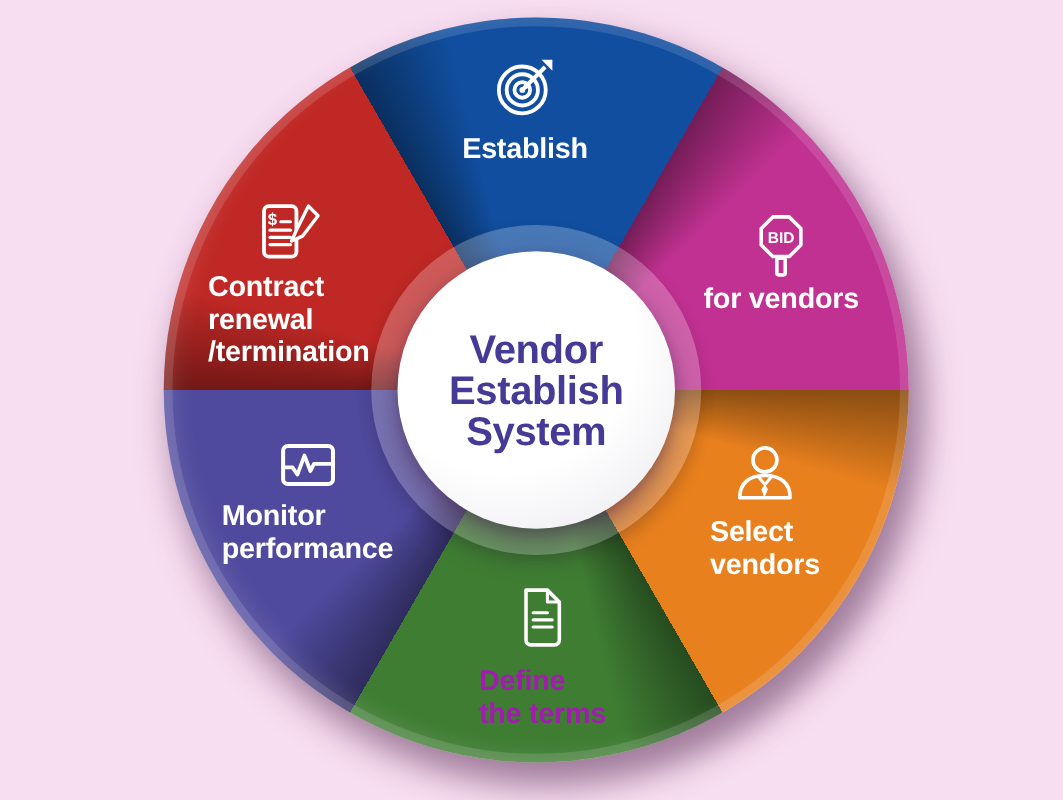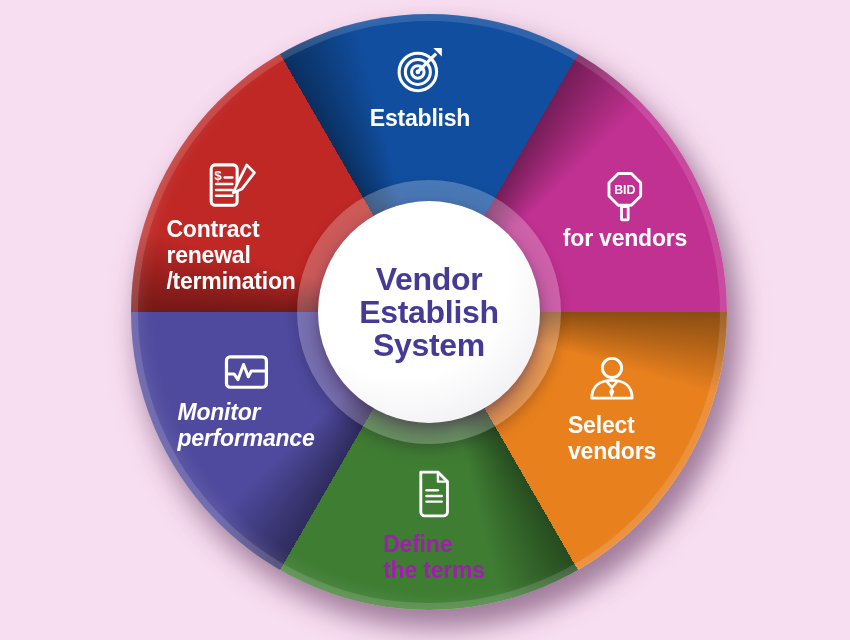--- a/index.html
+++ b/index.html
@@ -120,21 +120,21 @@
         <line x1="13" y1="28" x2="29" y2="28"></line>
         <line x1="13" y1="34" x2="29" y2="34"></line>
       </g>
     </svg>
     <div class="lines">
       <div>Define</div>
       <div>the terms</div>
     </div>
   </div>
 
-  <div class="seg seg-monitor" style="color: rgb(255, 255, 255); font-style: italic;">
+  <div class="seg seg-monitor" style="color: rgb(255, 255, 255);">
     <svg width="46" height="38" viewBox="0 0 48 40">
       <rect x="3" y="3" width="42" height="32" rx="4" fill="none" stroke="#ffffff" stroke-width="3.4"></rect>
       <polyline points="3,21 11,21 15,27 21,11 26,24 29,18 45,18" fill="none" stroke="#ffffff" stroke-width="3.2" stroke-linejoin="round" stroke-linecap="round"></polyline>
     </svg>
     <div class="lines">
       <div>Monitor</div>
       <div>performance</div>
     </div>
   </div>
 

